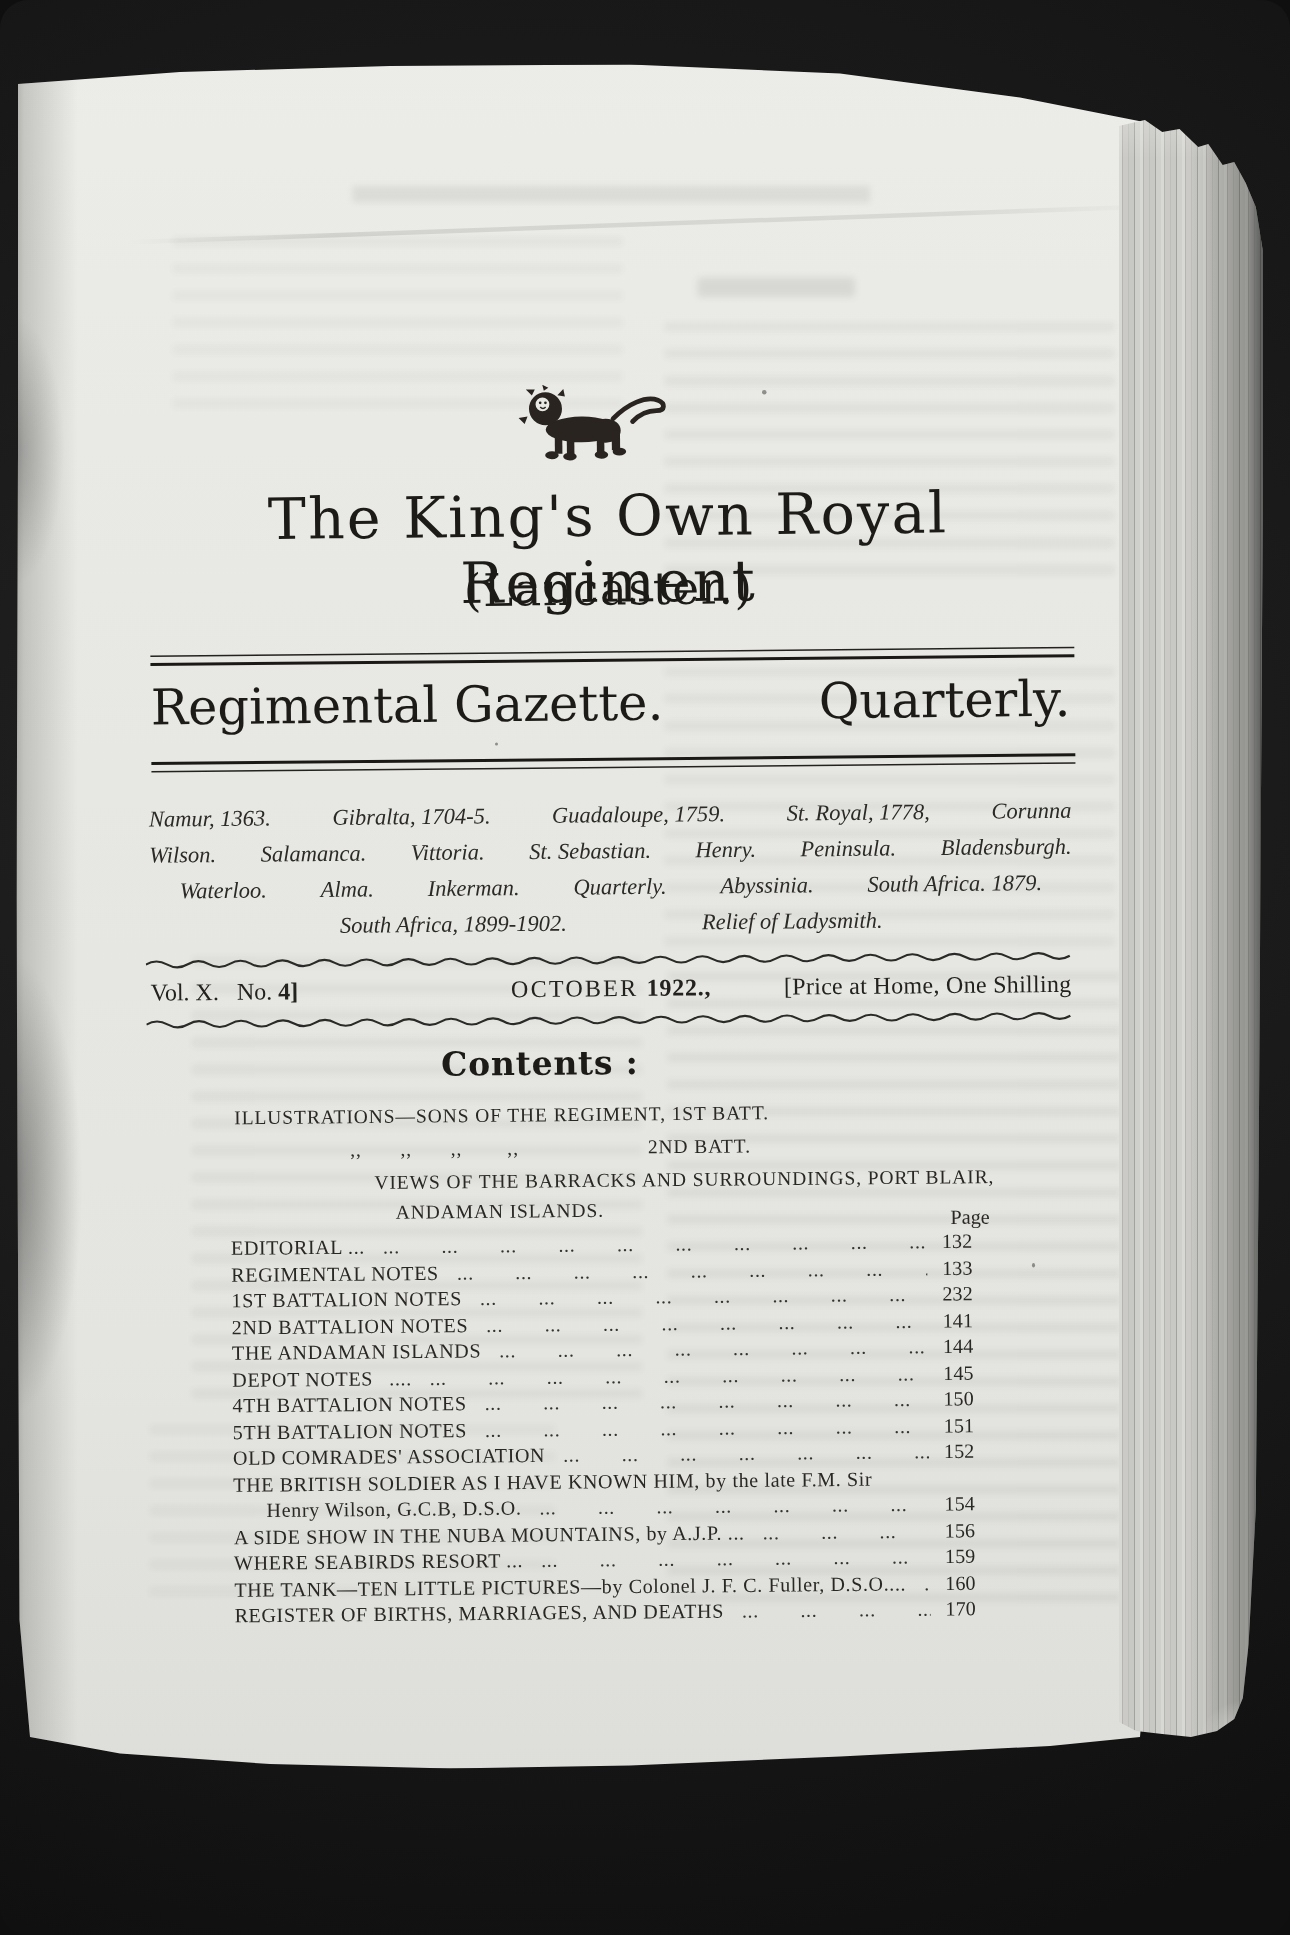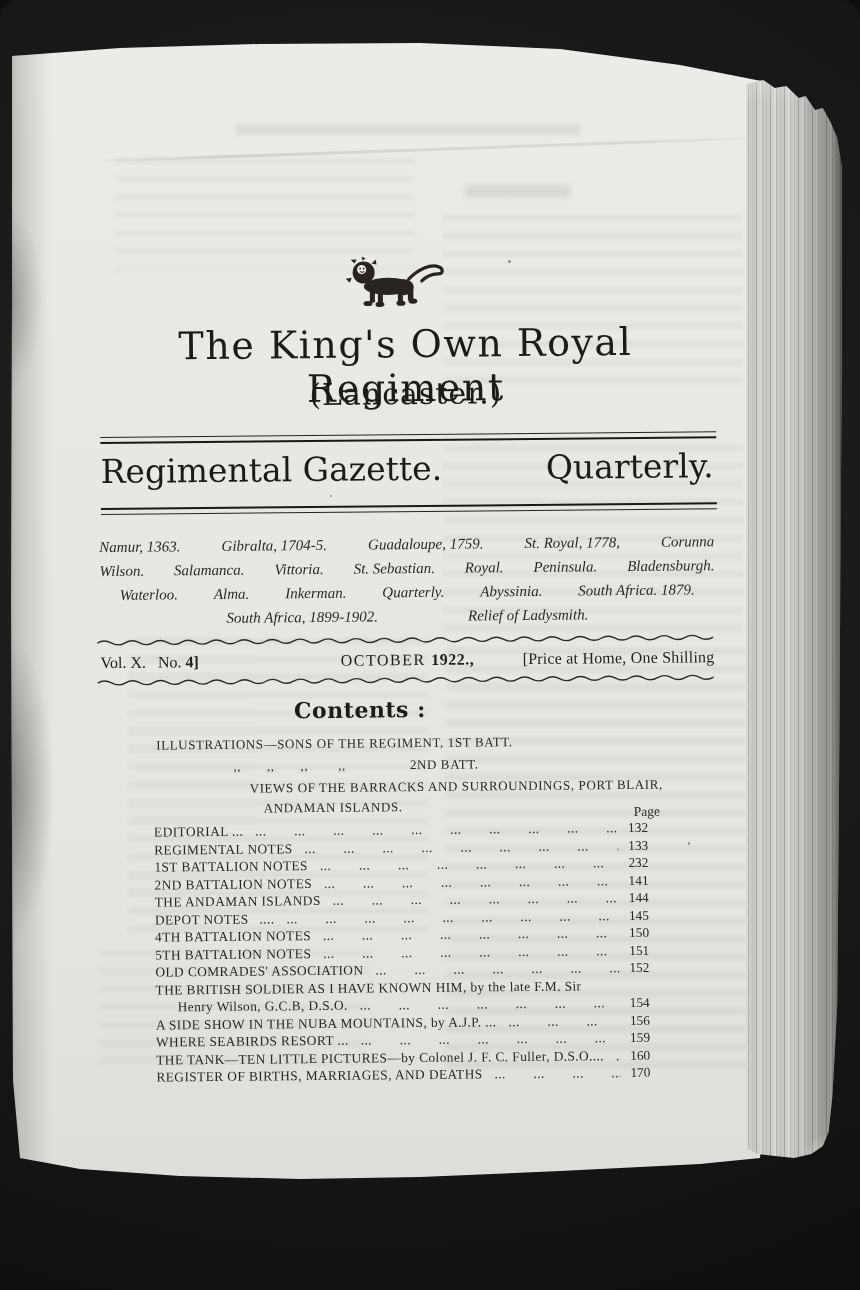--- a/index.html
+++ b/index.html
@@ -100,21 +100,21 @@
     left:100px; top:696px; width:518px; text-align:center; margin:0;
     font-family:"DejaVu Serif", serif; font-size:22px; font-weight:bold;
     letter-spacing:.5px; color:#1d1b18;
   }
   .illus { left:0; top:0; width:860px; height:0; font-size:13px; letter-spacing:.6px; color:#2a2825; }
   .illus > div { position:absolute; white-space:nowrap; }
   .il1 { left:155px; top:735px; }
   .il2 { left:232px; top:757px; }
   .il2 .d1 { word-spacing:22px; }
   .il2 .d2 { margin-left:30px; }
-  .il2 .lbl { margin-left:64px; }
+  .il2 .lbl { margin-left:86px; }
   .il3 { left:248px; top:779px; }
   .il4 { left:262px; top:799px; }
   .page-col { left:0; top:806px; width:658px; text-align:right; font-size:13.5px; color:#2a2825; }
   .toc { left:152px; top:822px; width:506px; font-size:13.4px; letter-spacing:.4px; color:#2a2825; }
   .toc-line { display:flex; align-items:baseline; height:17.5px; white-space:nowrap; }
   .toc-label, .toc-label2 { flex:none; }
   .toc-line2 .toc-label2 { padding-left:22px; }
   .toc-leader { flex:1 1 auto; overflow:hidden; margin:0 10px 0 12px; word-spacing:24px; color:#34322e; }
   .toc-page { flex:none; width:32px; letter-spacing:0; }
 </style>
@@ -176,21 +176,21 @@
             <span>Gibralta, 1704-5.</span>
             <span>Guadaloupe, 1759.</span>
             <span>St. Royal, 1778,</span>
             <span>Corunna</span>
           </div>
           <div class="honours-line hl1">
             <span>Wilson.</span>
             <span>Salamanca.</span>
             <span>Vittoria.</span>
             <span>St. Sebastian.</span>
-            <span>Royal.</span>
+            <span>Henry.</span>
             <span>Peninsula.</span>
             <span>Bladensburgh.</span>
           </div>
           <div class="honours-line hl2">
             <span>Waterloo.</span>
             <span>Alma.</span>
             <span>Inkerman.</span>
             <span>Quarterly.</span>
             <span>Abyssinia.</span>
             <span>South Africa. 1879.</span>

